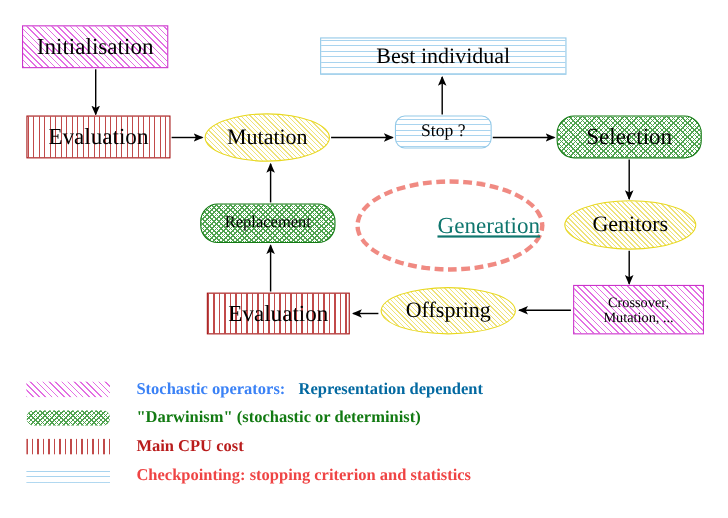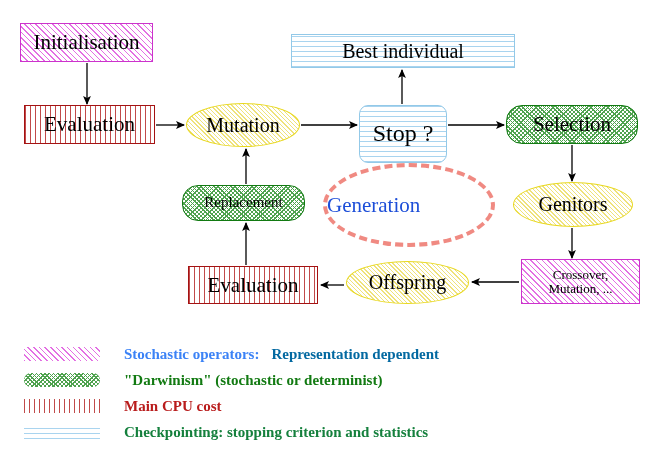--- a/index.html
+++ b/index.html
@@ -121,31 +121,32 @@
 
   
   .region-generation {
     position: absolute;
     box-sizing: border-box;
     border: 4px dashed #f08a82;
     border-radius: 50%;
     background: transparent;
     display: flex;
     align-items: center;
-    justify-content: flex-start;
-    color: #1d4ed8;
+    justify-content: flex-end;
+    color: #0f766e;
     z-index: 1;
+    text-decoration: underline;
   }
 
   
   #node-initialisation { left: 20px;  top: 23px;  width: 133px; height: 39px;  font-size: 21px; }
   #node-evaluation-1   { left: 24px;  top: 105px; width: 131px; height: 39px;  font-size: 21px; }
   #node-parents        { left: 186px; top: 103px; width: 114px; height: 44px;  font-size: 20px; }
   #node-best           { left: 291px; top: 34px;  width: 224px; height: 34px;  font-size: 20px; }
-  #node-stop           { left: 359px; top: 105px; width: 88px;  height: 58px;  font-size: 24px; }
+  #node-stop           { left: 359px; top: 105px; width: 88px;  height: 30px;  font-size: 16px; }
   #node-selection      { left: 506px; top: 105px; width: 132px; height: 39px;  font-size: 21px; }
   #node-replacement    { left: 182px; top: 185px; width: 123px; height: 36px;  font-size: 15px; }
   #node-genitors       { left: 513px; top: 182px; width: 120px; height: 45px;  font-size: 20px; }
   #node-crossover      { left: 521px; top: 259px; width: 119px; height: 45px;  font-size: 13px; }
   #node-offspring      { left: 346px; top: 261px; width: 123px; height: 43px;  font-size: 20px; }
   #node-evaluation-2   { left: 188px; top: 266px; width: 130px; height: 38px;  font-size: 21px; }
   #region-generation   { left: 323px; top: 163px; width: 172px; height: 84px;  font-size: 21px; }
 
   
   #legend {
@@ -272,18 +273,18 @@
       <span class="legend-text" style="color:#127a12">"Darwinism" (stochastic or determinist)</span>
     </div>
 
     <div class="legend-row" id="legend-row-2">
       <span class="legend-swatch fill-red"></span>
       <span class="legend-text" style="color:#b91c1c">Main CPU cost</span>
     </div>
 
     <div class="legend-row" id="legend-row-3">
       <span class="legend-swatch fill-blue"></span>
-      <span class="legend-text" style="color:#15803d">Checkpointing: stopping criterion and statistics</span>
+      <span class="legend-text" style="color:#ef4444">Checkpointing: stopping criterion and statistics</span>
     </div>
 
   </div>
 
 </div>
 
 </body></html>

